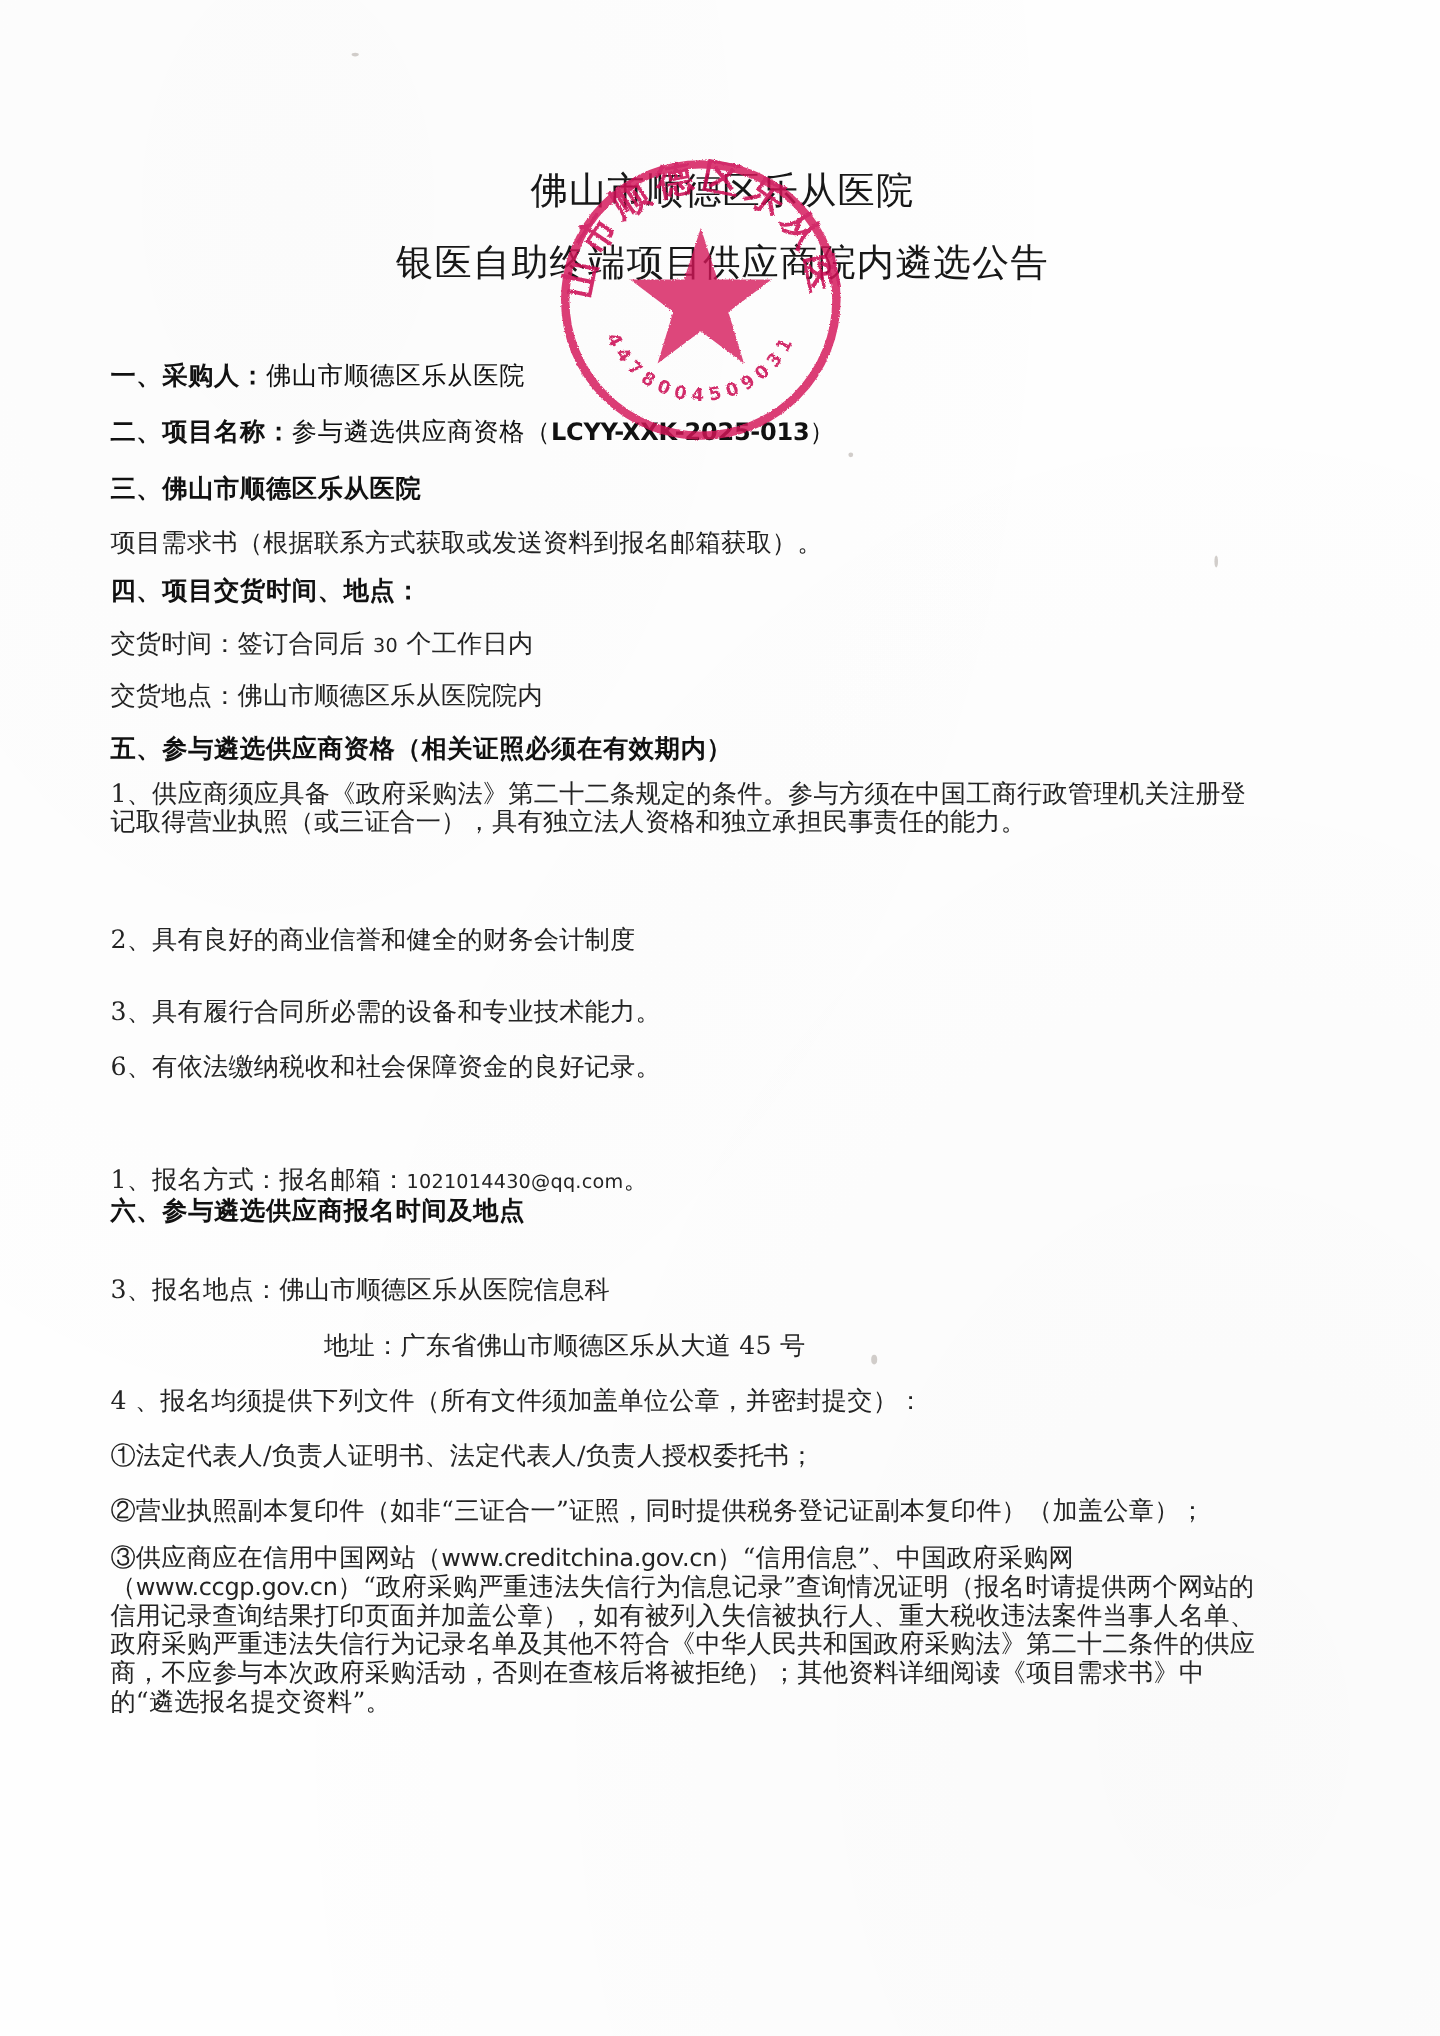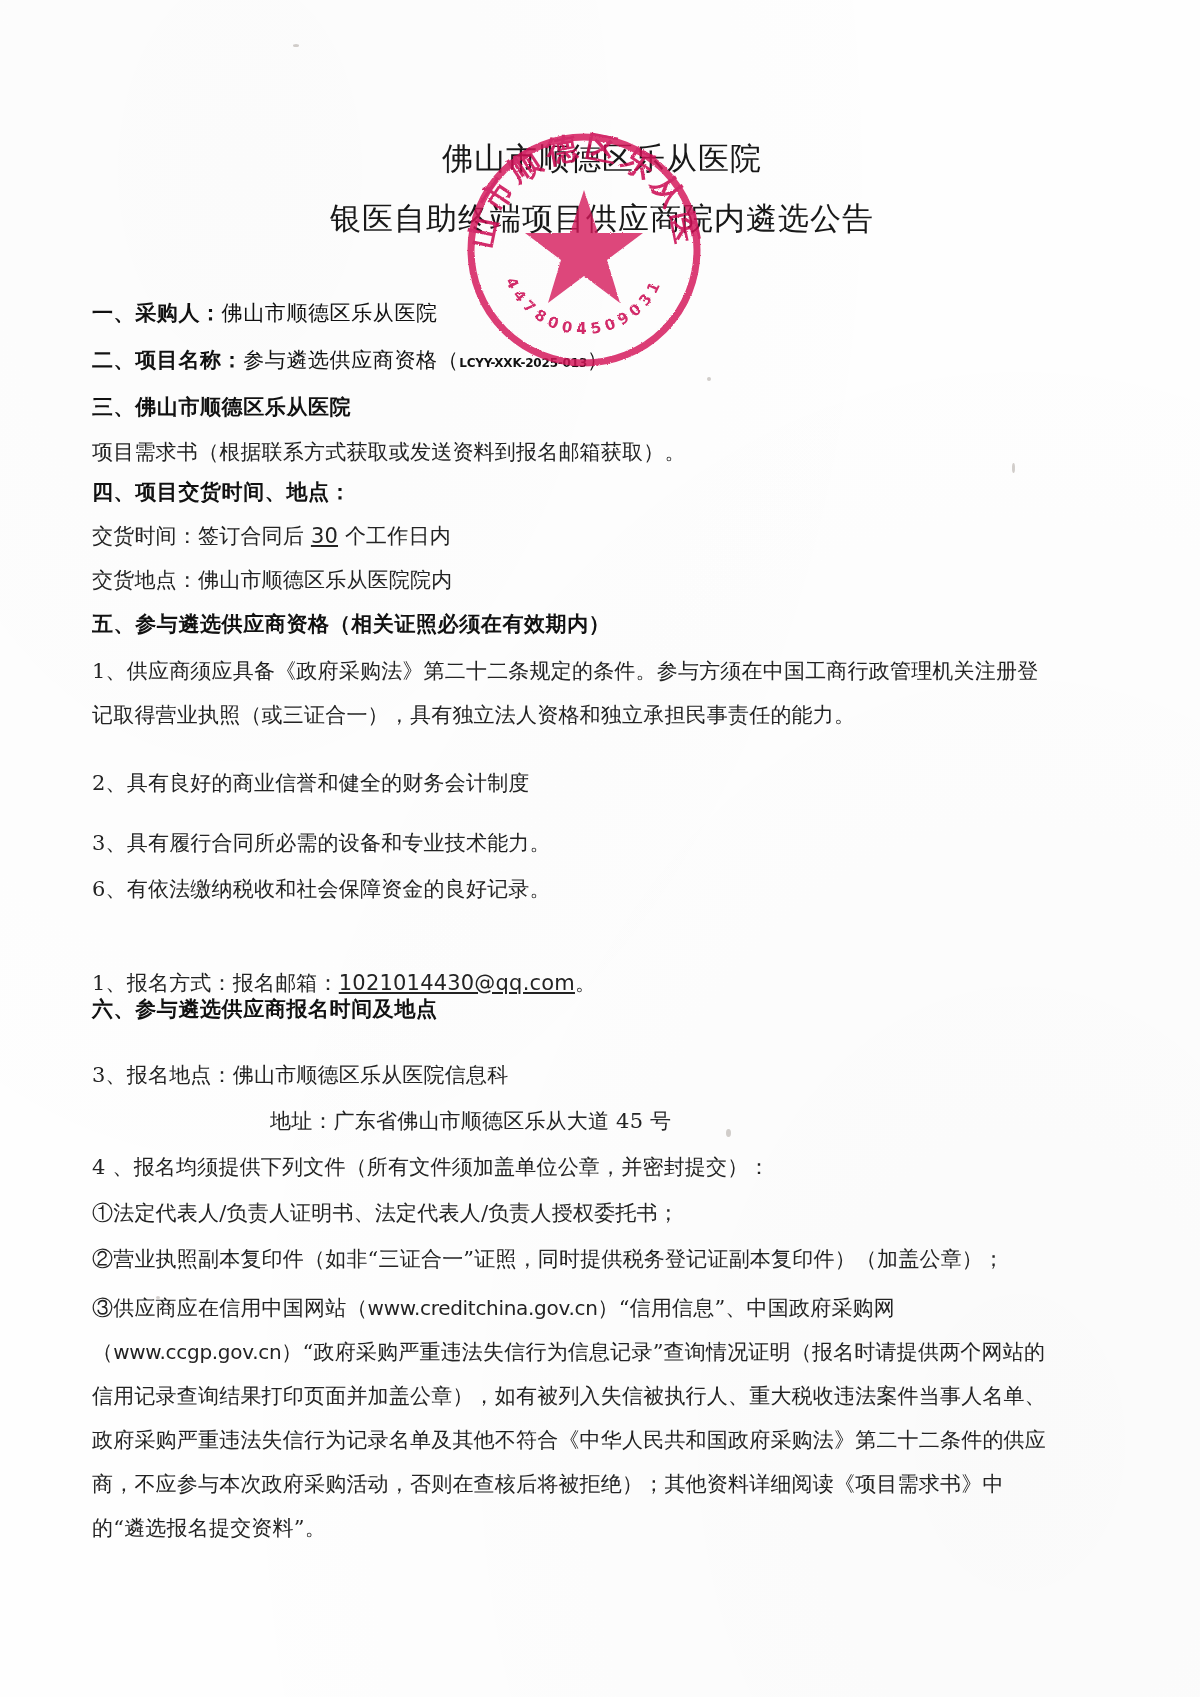--- a/index.html
+++ b/index.html
@@ -52,37 +52,36 @@
     left: 0;
     font-size: 21px;
     line-height: 30px;
     color: #232323;
     white-space: pre;
     letter-spacing: 0.2px;
   }
   .line.wrap {
     white-space: normal;
     width: 955px;
-    line-height: 44px;
+    line-height: 24px;
   }
   .heading {
     font-weight: bold;
     color: #111;
     letter-spacing: 0.6px;
   }
   .mono-ish {
     font-family: "DejaVu Sans", "Liberation Sans", sans-serif;
     font-weight: bold;
-    font-size: 12px;
+    font-size: 20px;
     letter-spacing: -0.2px;
   }
   .num {
     font-family: "DejaVu Sans", "Liberation Sans", sans-serif;
-    font-size: 21px;
-    text-decoration: underline;
+    font-size: 16px;
   }
   .url {
     font-family: "DejaVu Sans", "Liberation Sans", sans-serif;
     font-weight: normal;
     font-size: 20px;
     letter-spacing: -0.3px;
   }
   .indent-address { left: 178px; }
 
   

